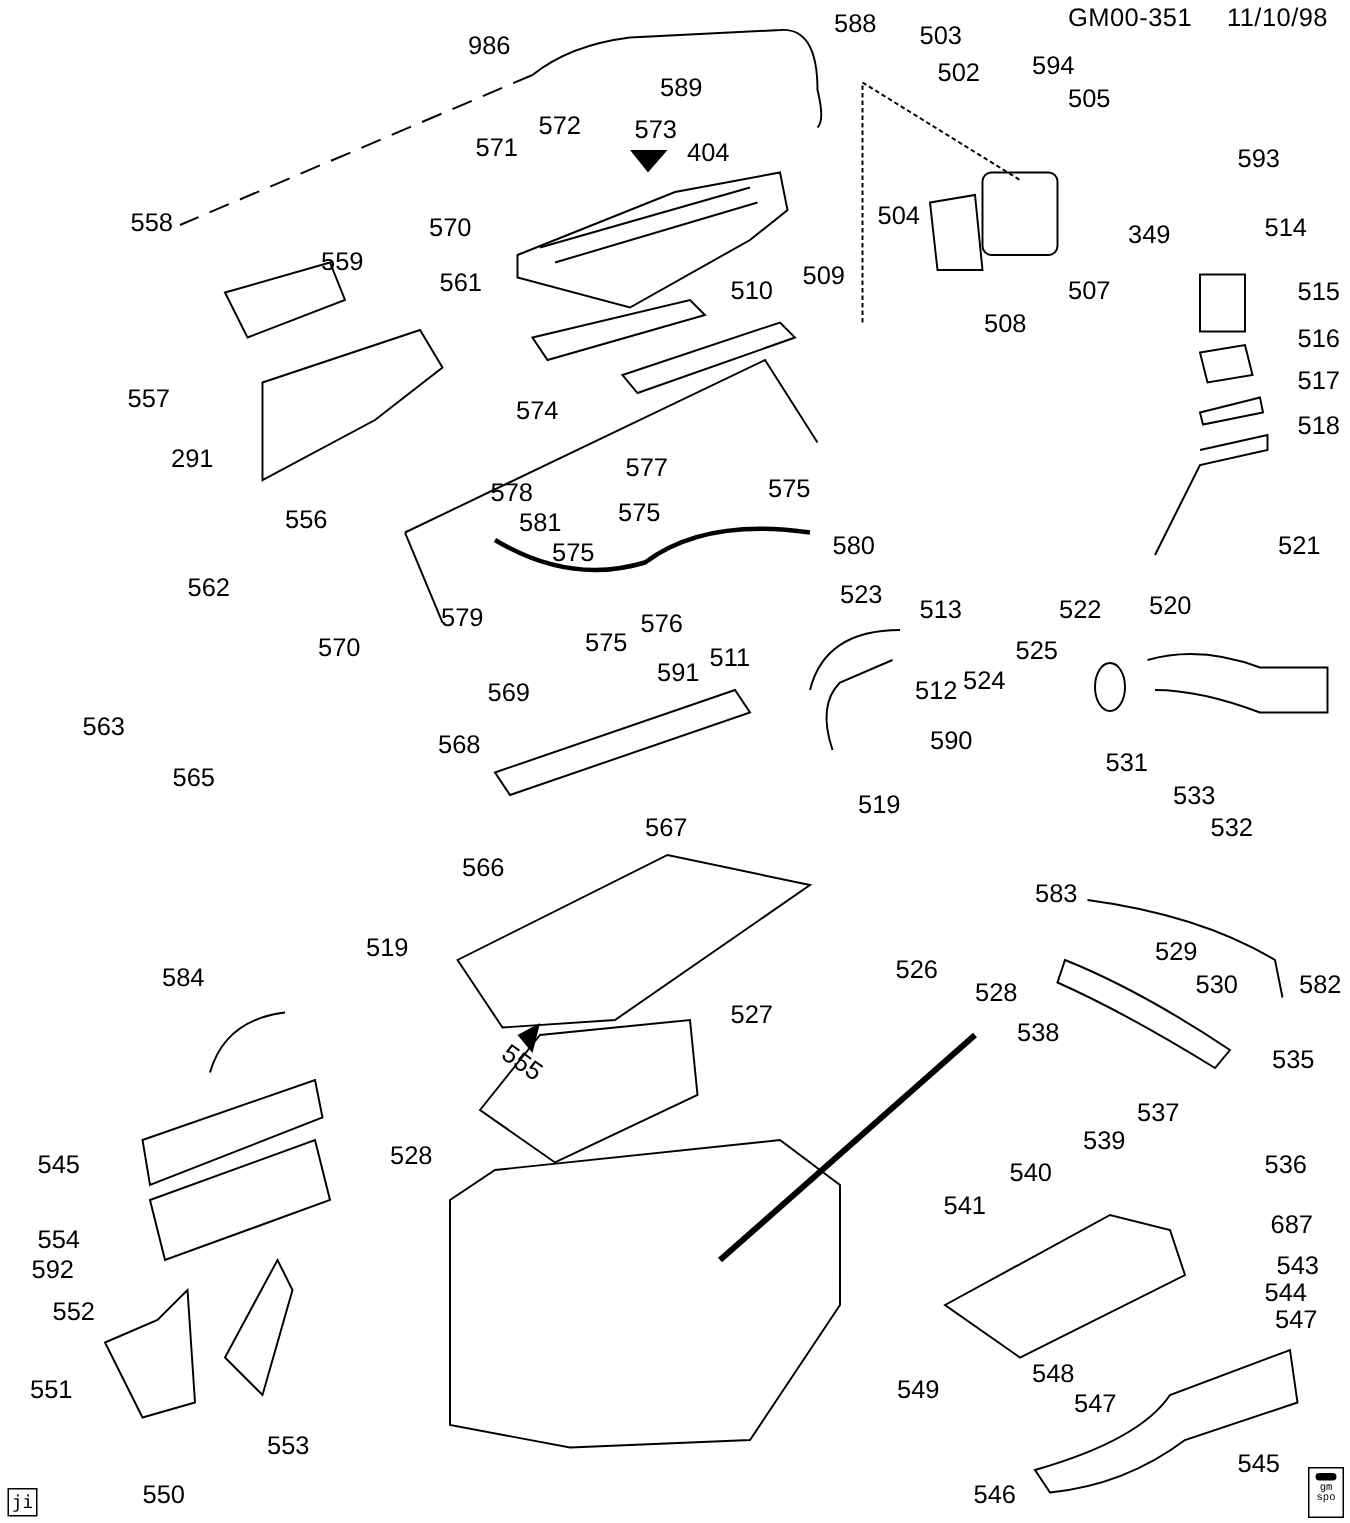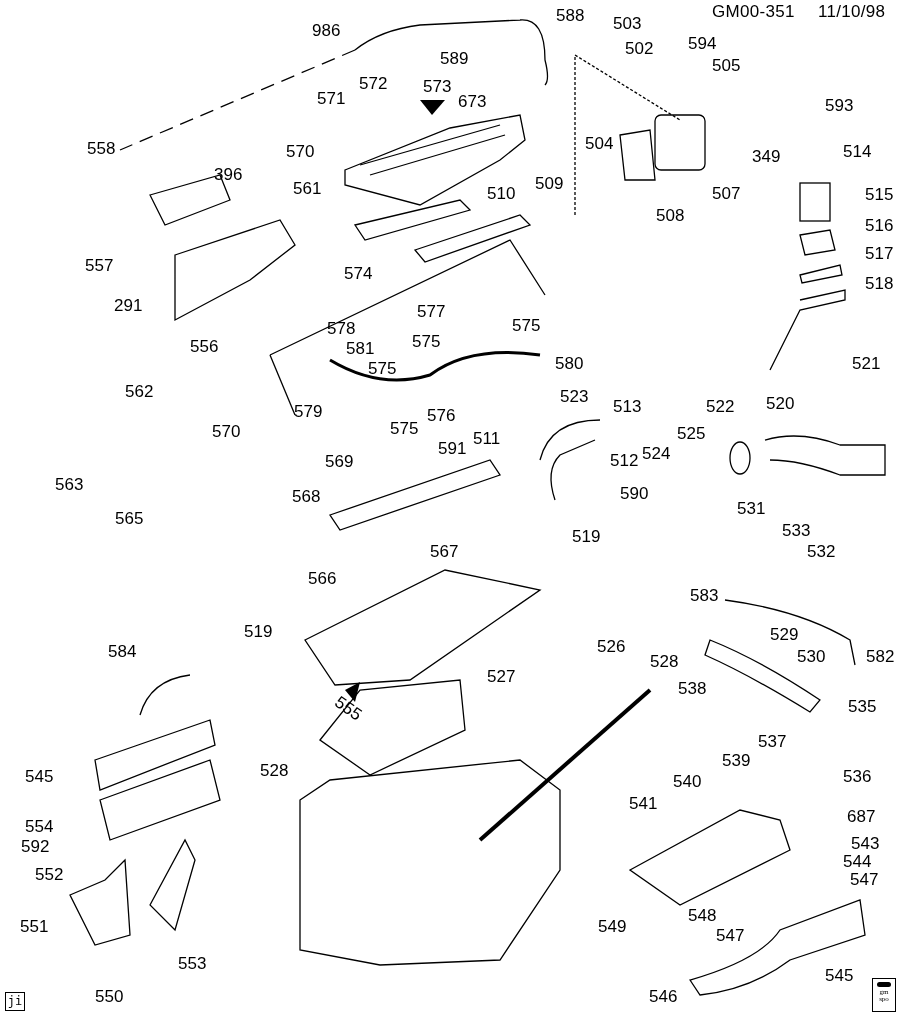--- a/index.html
+++ b/index.html
@@ -7,21 +7,21 @@
          font-family:"Liberation Sans", sans-serif; color:#000; }
   #diagram { position:absolute; left:0; top:0; width:900px; height:1015px; }
   .hdr { position:absolute; top:2px; font-size:17px; letter-spacing:0.3px; }
   .lbl { position:absolute; font-size:17px; line-height:17px; white-space:nowrap; }
   .corner-box { position:absolute; left:5px; top:992px; width:18px; height:17px;
          border:1.5px solid #000; font-size:12px; text-align:center; line-height:17px;
          font-family:"DejaVu Sans Mono", monospace; }
   .mf-icon { position:absolute; left:872px; top:978px; width:22px; height:32px;
          border:1.5px solid #000; font-size:7px; text-align:center; }
   .mf-icon .cap { width:14px; height:5px; background:#000; border-radius:3px; margin:3px auto 2px; }
-  .mf-icon .t { line-height:7px; font-family:Liberation Serif, serif; }
+  .mf-icon .t { line-height:7px; font-family:Liberation Mono, monospace; }
 </style>
 </head>
 <body>
 
 <div id="diagram">
   <span class="hdr" style="left:712px">GM00-351</span>
   <span class="hdr" style="left:818px">11/10/98</span>
 
   <svg width="900" height="1015" style="position:absolute;left:0;top:0">
     <g fill="none" stroke="#000" stroke-width="1.3">
@@ -79,21 +79,21 @@
       <path d="M630 870 L740 810 L780 820 L790 850 L680 905 Z"></path>
       <path d="M690 980 Q760 960 780 930 L860 900 L865 935 L790 960 Q750 990 700 995 Z"></path>
 
       <path d="M140 715 Q150 680 190 675"></path>
     </g>
 
     <polygon points="420,100 445,100 432,115" fill="#000"></polygon>
     <polygon points="345,690 360,682 355,702" fill="#000"></polygon>
   </svg>
 
-  <span class="lbl" style="left:458px;top:93px">673</span>
+  <span class="lbl" style="left:458px;top:93px">404</span>
   <span class="lbl" style="left:625px;top:40px">502</span>
   <span class="lbl" style="left:613px;top:15px">503</span>
   <span class="lbl" style="left:585px;top:135px">504</span>
   <span class="lbl" style="left:712px;top:57px">505</span>
   <span class="lbl" style="left:752px;top:148px">349</span>
   <span class="lbl" style="left:712px;top:185px">507</span>
   <span class="lbl" style="left:656px;top:207px">508</span>
   <span class="lbl" style="left:535px;top:175px">509</span>
   <span class="lbl" style="left:487px;top:185px">510</span>
   <span class="lbl" style="left:473px;top:430px">511</span>
@@ -140,21 +140,21 @@
   <span class="lbl" style="left:598px;top:918px">549</span>
   <span class="lbl" style="left:95px;top:988px">550</span>
   <span class="lbl" style="left:20px;top:918px">551</span>
   <span class="lbl" style="left:35px;top:866px">552</span>
   <span class="lbl" style="left:178px;top:955px">553</span>
   <span class="lbl" style="left:25px;top:818px">554</span>
   <span class="lbl" style="left:334px;top:700px;transform:rotate(35deg)">555</span>
   <span class="lbl" style="left:190px;top:338px">556</span>
   <span class="lbl" style="left:85px;top:257px">557</span>
   <span class="lbl" style="left:87px;top:140px">558</span>
-  <span class="lbl" style="left:214px;top:166px">396</span>
+  <span class="lbl" style="left:214px;top:166px">559</span>
   <span class="lbl" style="left:293px;top:180px">561</span>
   <span class="lbl" style="left:125px;top:383px">562</span>
   <span class="lbl" style="left:55px;top:476px">563</span>
   <span class="lbl" style="left:114px;top:297px">291</span>
   <span class="lbl" style="left:115px;top:510px">565</span>
   <span class="lbl" style="left:308px;top:570px">566</span>
   <span class="lbl" style="left:430px;top:543px">567</span>
   <span class="lbl" style="left:292px;top:488px">568</span>
   <span class="lbl" style="left:325px;top:453px">569</span>
   <span class="lbl" style="left:286px;top:143px">570</span>

